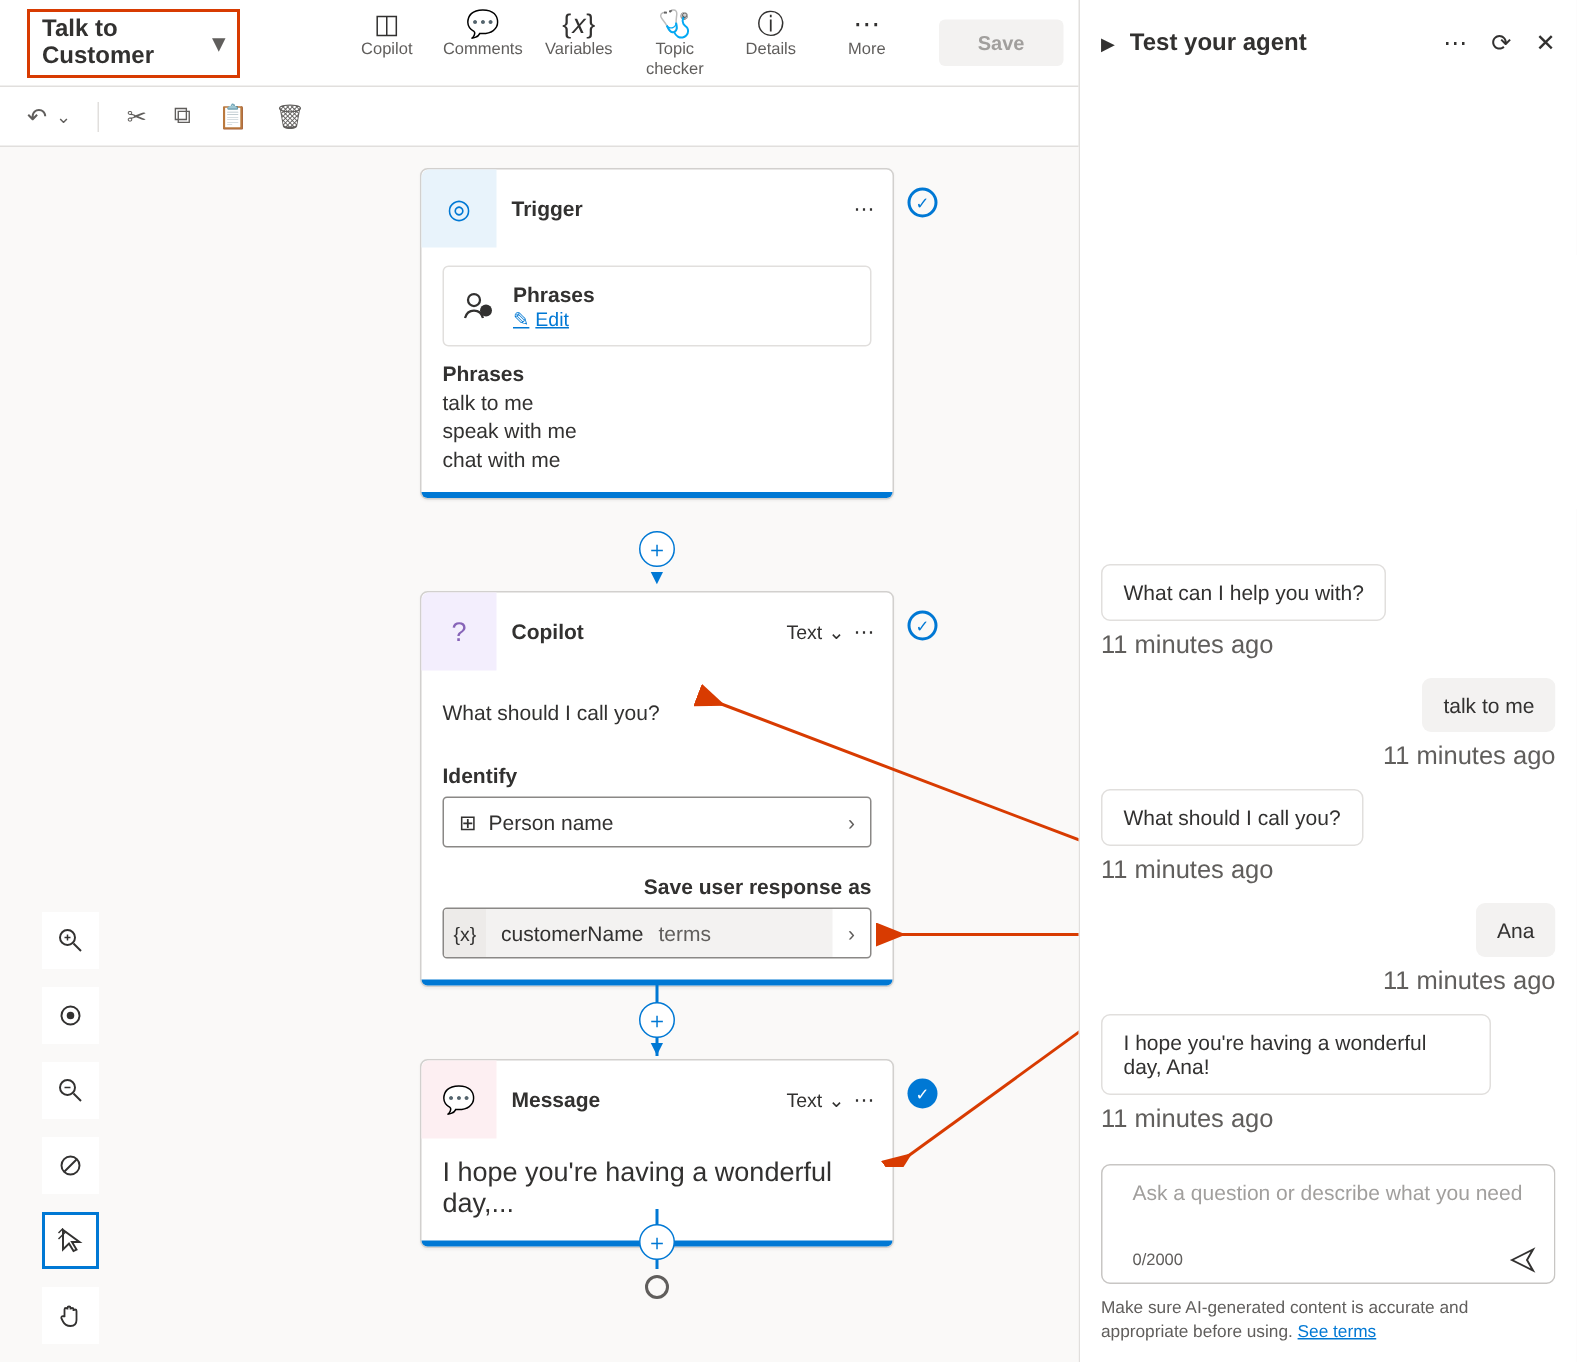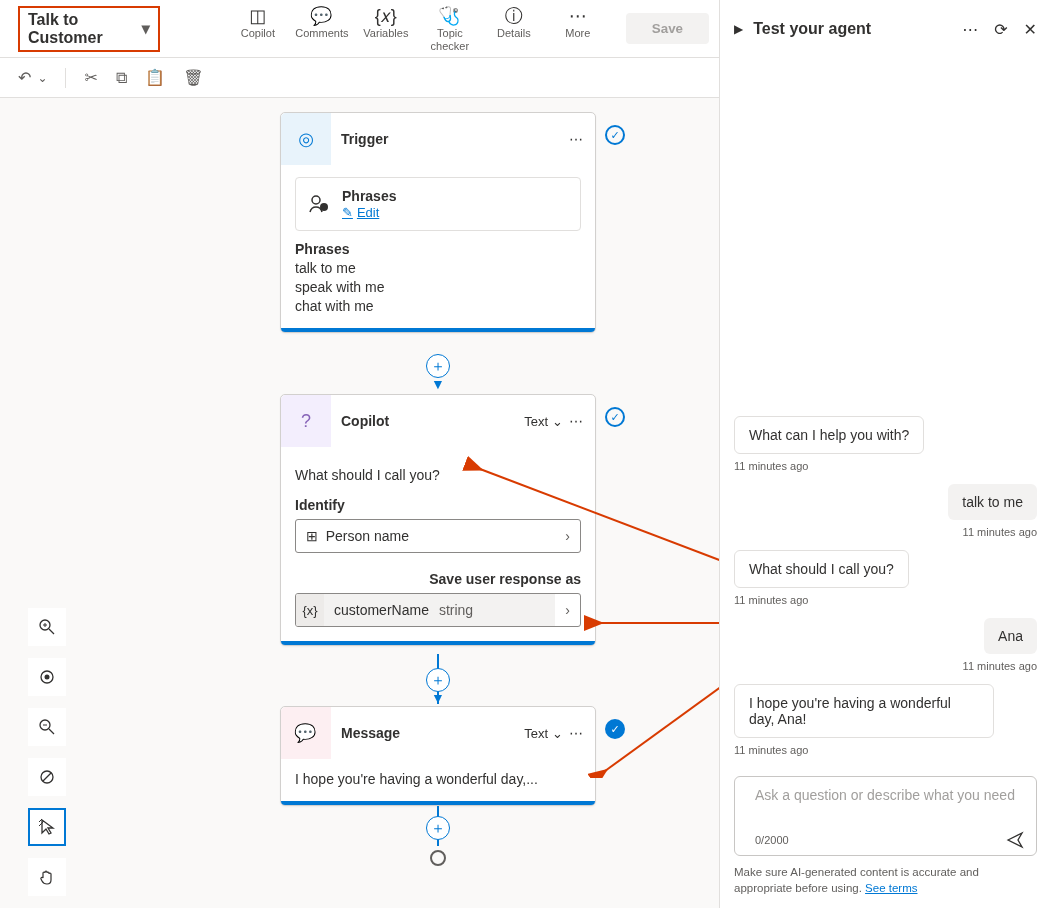--- a/index.html
+++ b/index.html
@@ -56,31 +56,31 @@
   .node-body { padding: 12px 14px 14px 14px; }
 
   .phrases-card { border: 1px solid #e1dfdd; border-radius: 4px; padding: 10px 12px; display: flex; align-items: center; gap: 12px; }
   .phrases-card .pico { font-size: 20px; }
   .phrases-card .ptitle { font-weight: 600; font-size: 14px; }
   .phrases-card .edit-link { color: #0078d4; text-decoration: underline; font-size: 13px; cursor: pointer; display: inline-flex; align-items: center; gap: 4px; }
   .phr-list-title { font-weight: 600; margin-top: 10px; }
   .phr-item { margin-top: 3px; font-size: 14px; }
 
   .q-prompt { font-size: 14px; padding: 8px 0; }
-  .q-sec-label { font-weight: 600; margin-top: 6px; }
+  .q-sec-label { font-weight: 600; margin-top: 18px; }
   .identify-box { border: 1px solid #8a8886; border-radius: 3px; height: 34px; display: flex; align-items: center; padding: 0 10px; margin-top: 6px; cursor: pointer; }
   .identify-box .right-chev { margin-left: auto; color: #605e5c; }
   .save-var-label { font-weight: 600; margin-top: 18px; text-align: right; }
   .var-box { border: 1px solid #8a8886; border-radius: 3px; height: 34px; display: flex; align-items: center; margin-top: 6px; overflow: hidden; }
   .var-box .vico { width: 28px; height: 100%; background: #edebe9; display: flex; align-items: center; justify-content: center; font-size: 13px; }
   .var-box .vmain { display: flex; align-items: center; gap: 10px; padding: 0 10px; flex: 1; background: #f3f2f1; height: 100%; }
   .var-box .vtype { color: #605e5c; }
   .var-box .vchev { padding: 0 10px; color: #605e5c; }
 
-  .msg-text { font-size: 14px; }
+  .msg-text { font-size: 18px; }
 
   
   .connector { position: absolute; left: 437px; width: 2px; background: #0078d4; }
   .conn1 { top: 330px; height: 60px; }
   .conn2 { top: 644px; height: 60px; }
   .plus-btn { position: absolute; left: 426px; background: #fff; border: 1px solid #0078d4; color: #0078d4; width: 24px; height: 24px; border-radius: 50%; display: flex; align-items: center; justify-content: center; font-size: 15px; z-index: 2; cursor: pointer; }
   .arrowhead { position: absolute; left: 431px; color: #0078d4; font-size: 14px; }
   .end-circle { position: absolute; left: 430px; top: 852px; width: 16px; height: 16px; border: 2px solid #605e5c; border-radius: 50%; }
 
   
@@ -89,21 +89,21 @@
   
   .rp-header { height: 58px; display: flex; align-items: center; padding: 0 14px; gap: 10px; }
   .rp-header .toggle { color: #323130; font-size: 12px; cursor: pointer; }
   .rp-header .title { font-weight: 700; font-size: 16px; flex: 1; }
   .rp-header .ico { font-size: 16px; cursor: pointer; color: #323130; margin-left: 6px; }
   .chat-area { flex: 1; display: flex; flex-direction: column; padding: 10px 14px 0 14px; overflow: hidden; justify-content: flex-end; }
   .chat-scroll { flex: 1; display: flex; flex-direction: column; justify-content: flex-end; gap: 2px; overflow: hidden; }
   .bubble { max-width: 260px; padding: 10px 14px; border-radius: 6px; font-size: 14px; border: 1px solid #e1dfdd; }
   .bubble.bot { align-self: flex-start; margin-right: 40px; }
   .bubble.user { align-self: flex-end; background: #f3f2f1; border: none; }
-  .ts { font-size: 11px; color: #605e5c; margin-top: 4px; margin-bottom: 10px; }
+  .ts { font-size: 17px; color: #605e5c; margin-top: 4px; margin-bottom: 10px; }
   .ts.bot { align-self: flex-start; }
   .ts.user { align-self: flex-end; }
   .chat-input-box { border: 1px solid #c8c6c4; border-radius: 6px; padding: 10px 12px 6px 20px; margin-top: 8px; }
   .chat-input-box .ph { color: #a19f9d; font-size: 14px; min-height: 40px; }
   .chat-input-box .row2 { display: flex; justify-content: space-between; align-items: center; margin-top: 4px; }
   .chat-input-box .counter { font-size: 11px; color: #605e5c; }
   .chat-input-box .send { font-size: 16px; color: #323130; cursor: pointer; }
   .disclaimer { font-size: 11.5px; color: #605e5c; padding: 8px 14px 12px 14px; line-height: 1.4; }
   .disclaimer a { color: #0078d4; text-decoration: underline; }
 
@@ -212,21 +212,21 @@
           <div class="identify-box">
             <span style="margin-right:8px;">⊞</span>
             <span>Person name</span>
             <span class="right-chev">›</span>
           </div>
           <div class="save-var-label">Save user response as</div>
           <div class="var-box">
             <span class="vico">{x}</span>
             <div class="vmain">
               <span>customerName</span>
-              <span class="vtype">string</span>
+              <span class="vtype">terms</span>
             </div>
             <span class="vchev">›</span>
           </div>
         </div>
         <div class="node-bottomline"></div>
         <span class="node-check">✓</span>
       </div>
 
       <div class="connector conn2" style="top:556px;height:50px;"></div>
       <div class="plus-btn" style="top:570px;">＋</div>

